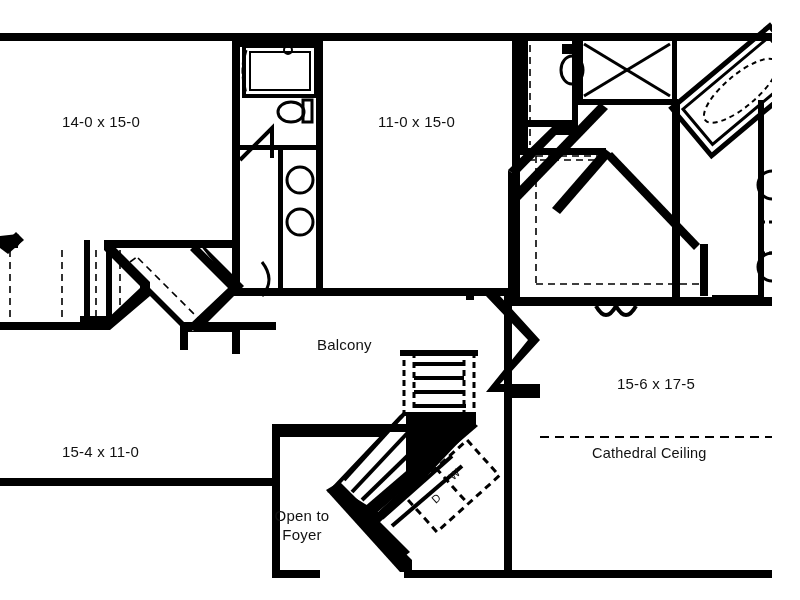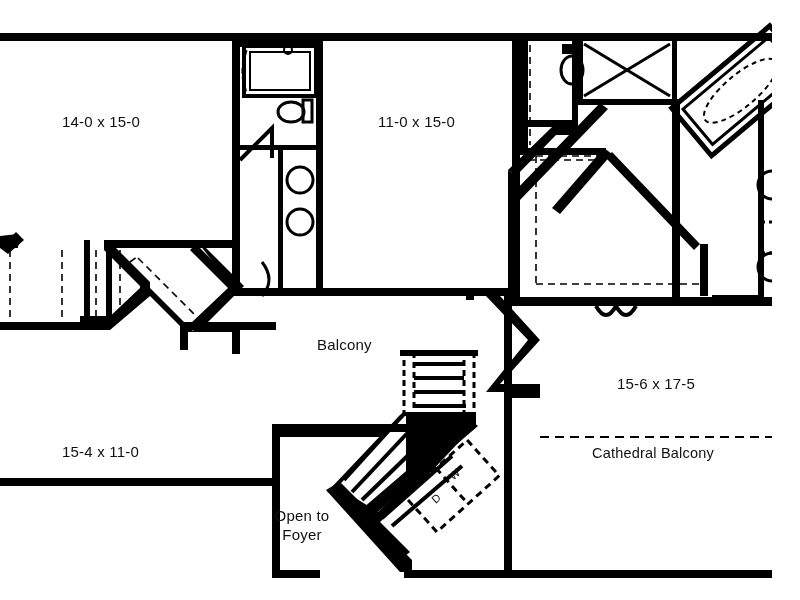--- a/index.html
+++ b/index.html
@@ -294,21 +294,21 @@
   </svg>
 
   <div class="room-label" style="left:62px; top:113px;">14-0 x 15-0</div>
 
   <div class="room-label" style="left:378px; top:113px;text-align:right;">11-0 x 15-0</div>
 
   <div class="room-label" style="left:62px; top:403px;margin-top:40px;">15-4 x 11-0</div>
 
   <div class="room-label" style="left:617px; top:375px;text-align:right;">15-6 x 17-5</div>
 
-  <div class="room-label small" style="left:592px; top:445px;">Cathedral Balcony</div>
+  <div class="room-label small" style="left:592px; top:445px;">Cathedral Ceiling</div>
 
   <div class="room-label" style="left:317px; top:336px;">Balcony</div>
 
   <div class="room-label two-line" style="left:270px; top:507px; width:64px;">
     <div>Open to</div>
     <div>Foyer</div>
   </div>
 
   <div class="appliance-text" style="left:432px; top:492px; transform:rotate(-42deg);">D</div>
 

